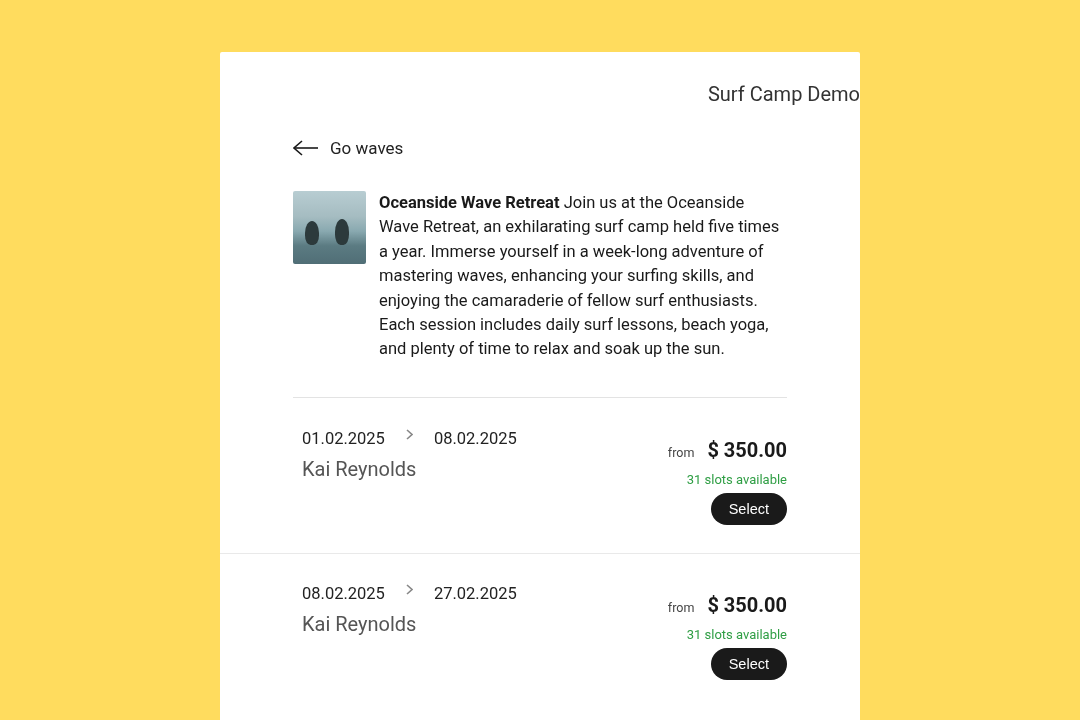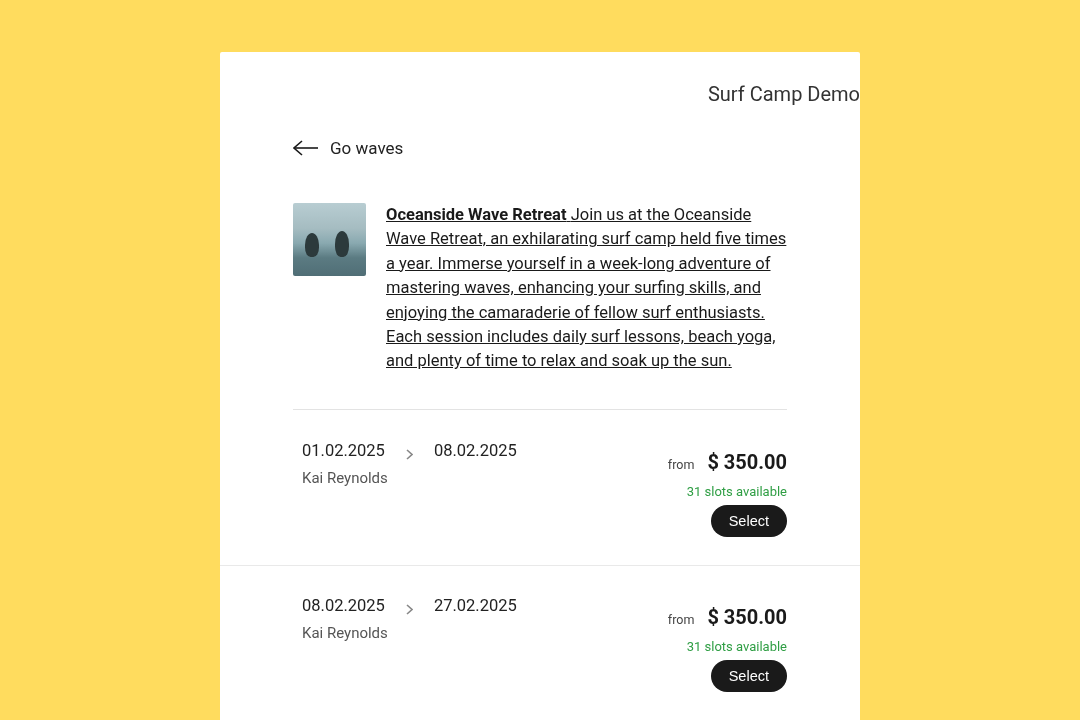--- a/index.html
+++ b/index.html
@@ -46,24 +46,23 @@
     }
     .back-icon svg {
       display: block;
     }
     .back-label {
       font-size: 17px;
       color: #222;
     }
     .retreat {
       display: flex;
-      gap: 20px;
+      gap: 13px;
       padding: 0 73px;
-      margin-top: 45px;
-      text-decoration: underline;
+      margin-top: 33px;
     }
     .retreat-image {
       width: 73px;
       height: 73px;
       flex-shrink: 0;
       border-radius: 2px;
       background: linear-gradient(to bottom, #b8cdd2 0%, #a5bcc1 35%, #89a9b0 55%, #5b7b82 75%, #506e76 100%);
       position: relative;
       overflow: hidden;
     }
@@ -110,28 +109,28 @@
       border-top-color: #e9e9e9;
     }
     .session-left {
       padding-top: 2px;
     }
     .session-dates {
       font-size: 16.5px;
       color: #222;
       font-weight: 400;
       display: flex;
-      align-items: flex-end;
+      align-items: flex-start;
       gap: 21px;
     }
     .chev-sep svg {
       display: block;
     }
     .session-host {
-      font-size: 15px;
+      font-size: 20px;
       color: #555;
       margin-top: 9px;
     }
     .session-right {
       text-align: right;
     }
     .price-row {
       display: flex;
       align-items: baseline;
       justify-content: flex-end;

